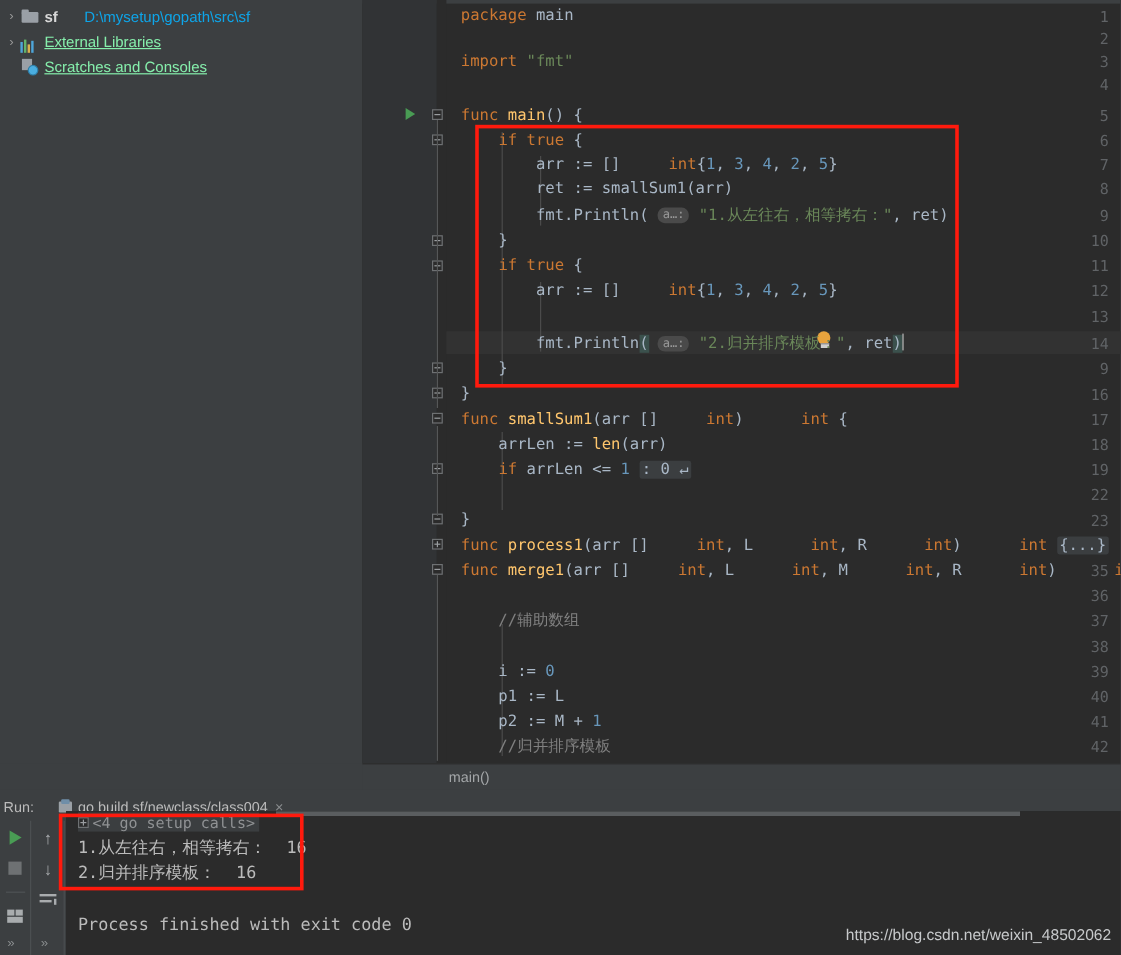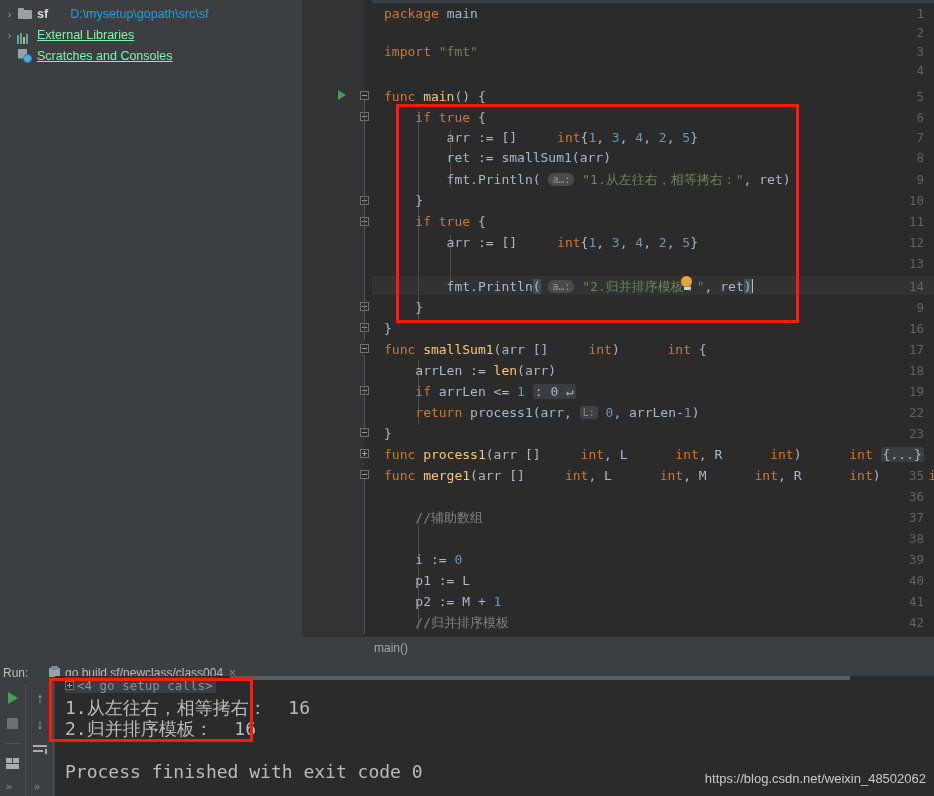--- a/index.html
+++ b/index.html
@@ -307,21 +307,21 @@
     font-family:"DejaVu Sans Mono","Liberation Mono",monospace;
     overflow:hidden;
   }
   #console-bg-top {
     position:absolute; left:55px; top:676px;
     width:879px; height:120px;
     background:#2b2b2b;
   }
   .con-line {
     position:absolute; left:10px;
-    font-size:18px; color:#bbbbbb;
+    font-size:14px; color:#bbbbbb;
     white-space:pre; line-height:19px; height:19px;
   }
   #collapsed-calls {
     position:absolute; left:10px; top:1px;
     height:16px;
     display:flex; align-items:center;
     background:#3b3e40;
     padding-right:4px;
     font-size:12.5px;
     color:#8f9193;
@@ -446,21 +446,20 @@
       <div class="code-line" style="top:170px"><span class="plain">        fmt.Println( </span><span class="hint">a…:</span><span class="str"> "1.从左往右，相等拷右："</span><span class="plain">, ret)</span></div>
       <div class="code-line" style="top:191px"><span class="plain">    }</span></div>
       <div class="code-line" style="top:212px"><span class="plain">    </span><span class="kw">if</span> <span class="kw">true</span> <span class="plain">{</span></div>
       <div class="code-line" style="top:233px"><span class="plain">        arr := []</span><span class="typ">int</span><span class="plain">{</span><span class="num">1</span><span class="plain">, </span><span class="num">3</span><span class="plain">, </span><span class="num">4</span><span class="plain">, </span><span class="num">2</span><span class="plain">, </span><span class="num">5</span><span class="plain">}</span></div>
       <div class="code-line" style="top:277px"><span class="plain">        fmt.Println</span><span class="sel-paren">(</span><span class="plain"> </span><span class="hint">a…:</span><span class="str"> "2.归并排序模板："</span><span class="plain">, ret</span><span class="sel-paren">)</span><span class="caret"></span></div>
       <div class="code-line" style="top:298px"><span class="plain">    }</span></div>
       <div class="code-line" style="top:319px"><span class="plain">}</span></div>
       <div class="code-line" style="top:340px"><span class="kw">func</span> <span class="fn">smallSum1</span><span class="plain">(arr []</span><span class="typ">int</span><span class="plain">) </span><span class="typ">int</span><span class="plain"> {</span></div>
       <div class="code-line" style="top:361px"><span class="plain">    arrLen := </span><span class="fn">len</span><span class="plain">(arr)</span></div>
       <div class="code-line" style="top:382px"><span class="plain">    </span><span class="kw">if</span> <span class="plain">arrLen &lt;= </span><span class="num">1</span> <span class="fold-ph">: 0 ↵</span></div>
-      <div class="code-line" style="top:403px"><span class="kw">    return</span><span class="plain"> process1(arr, </span><span class="hint2">L:</span><span class="num"> 0</span><span class="plain">, arrLen-</span><span class="num">1</span><span class="plain">)</span></div>
       <div class="code-line" style="top:424px"><span class="plain">}</span></div>
       <div class="code-line" style="top:445px"><span class="kw">func</span> <span class="fn">process1</span><span class="plain">(arr []</span><span class="typ">int</span><span class="plain">, L </span><span class="typ">int</span><span class="plain">, R </span><span class="typ">int</span><span class="plain">) </span><span class="typ">int</span><span class="plain"> </span><span class="fold-ph">{...}</span></div>
       <div class="code-line" style="top:466px"><span class="kw">func</span> <span class="fn">merge1</span><span class="plain">(arr []</span><span class="typ">int</span><span class="plain">, L </span><span class="typ">int</span><span class="plain">, M </span><span class="typ">int</span><span class="plain">, R </span><span class="typ">int</span><span class="plain">) </span><span class="typ">int</span><span class="plain"> {</span></div>
       <div class="code-line" style="top:508px"><span class="cmt">    //辅助数组</span></div>
       <div class="code-line" style="top:550px"><span class="plain">    i := </span><span class="num">0</span></div>
       <div class="code-line" style="top:571px"><span class="plain">    p1 := L</span></div>
       <div class="code-line" style="top:592px"><span class="plain">    p2 := M + </span><span class="num">1</span></div>
       <div class="code-line" style="top:613px"><span class="cmt">    //归并排序模板</span></div>
     </div>
   </div>

